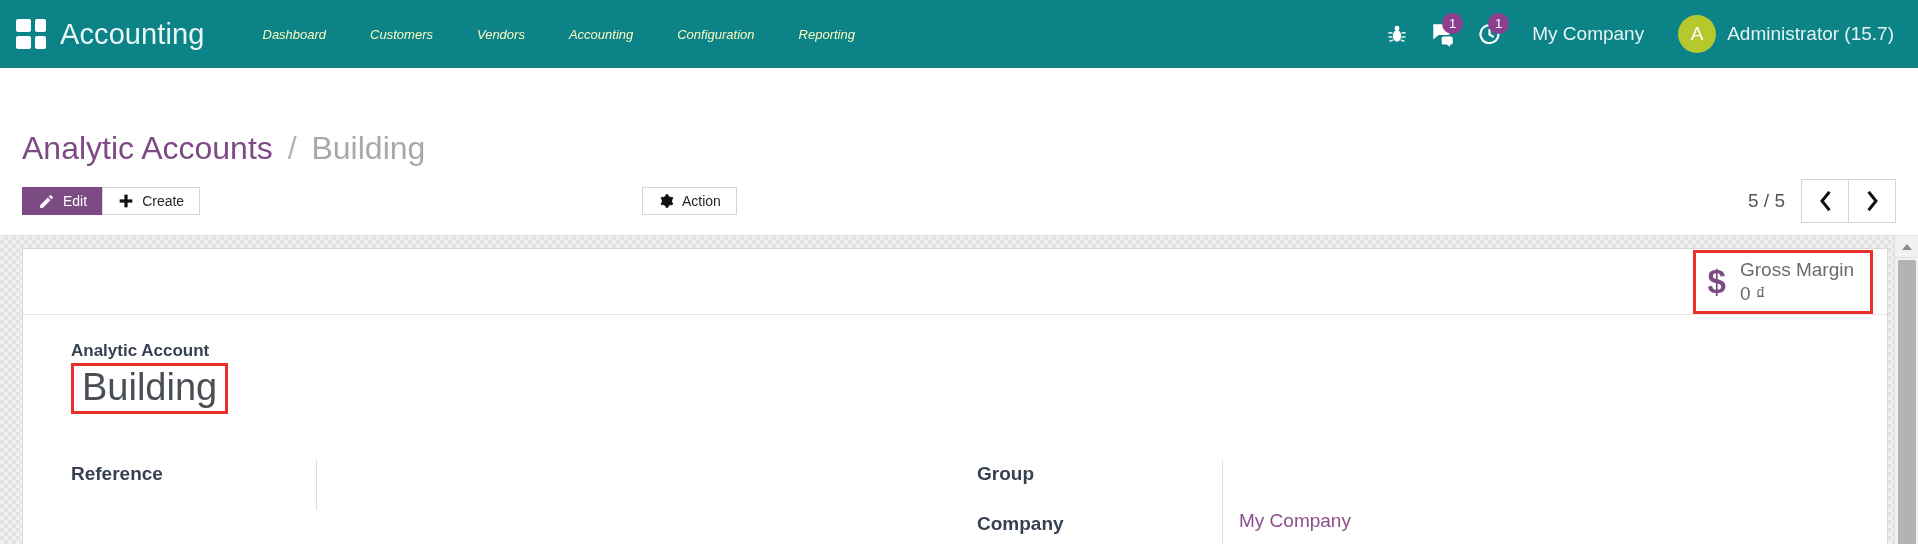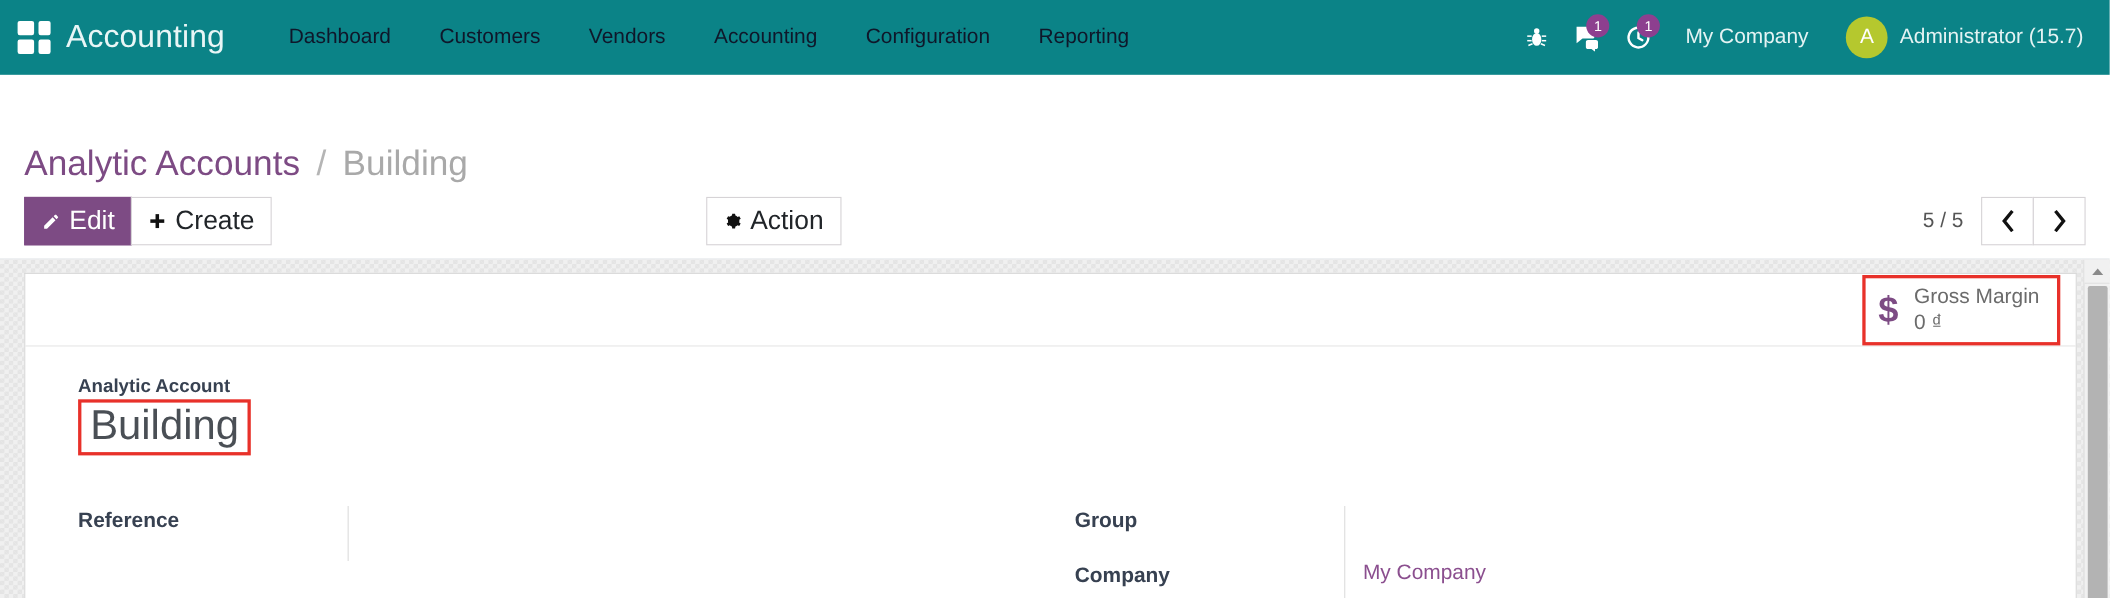--- a/index.html
+++ b/index.html
@@ -36,25 +36,26 @@
     font-size: 29px;
     color: #e9f6f6;
     font-weight: 400;
     letter-spacing: .1px;
     margin-right: 36px;
     cursor: pointer;
     white-space: nowrap;
   }
   .menu { display: flex; align-items: center; gap: 0; }
   .menu-item {
-    font-size: 19px;
-    color: #0f172a;
+    font-size: 13px;
+    color: #fef9c3;
     padding: 10px 22px;
     cursor: pointer;
     white-space: nowrap;
+    font-style: italic;
   }
 
   .nav-right {
     margin-left: auto;
     display: flex;
     align-items: center;
     gap: 0;
   }
   .sys-icon {
     position: relative;
@@ -108,22 +109,22 @@
     margin-bottom: 12px;
     white-space: nowrap;
     margin-top: 48px;
   }
   .bc-link { color: #7d4b84; cursor: pointer; }
   .bc-sep { color: #b5b5b5; margin: 0 6px; }
   .bc-active { color: #a9a9a9; }
 
   .cp-row { display: flex; align-items: center; position: relative; height: 44px; }
   .btn {
-    height: 44px;
-    font-size: 24px;
+    height: 28px;
+    font-size: 14px;
     border: 1px solid #d6d3d6;
     background: #ffffff;
     color: #212529;
     padding: 0 15px;
     display: flex; align-items: center; gap: 8px;
     cursor: pointer;
     white-space: nowrap;
   }
   .btn-primary {
     background: #7d4b84;

